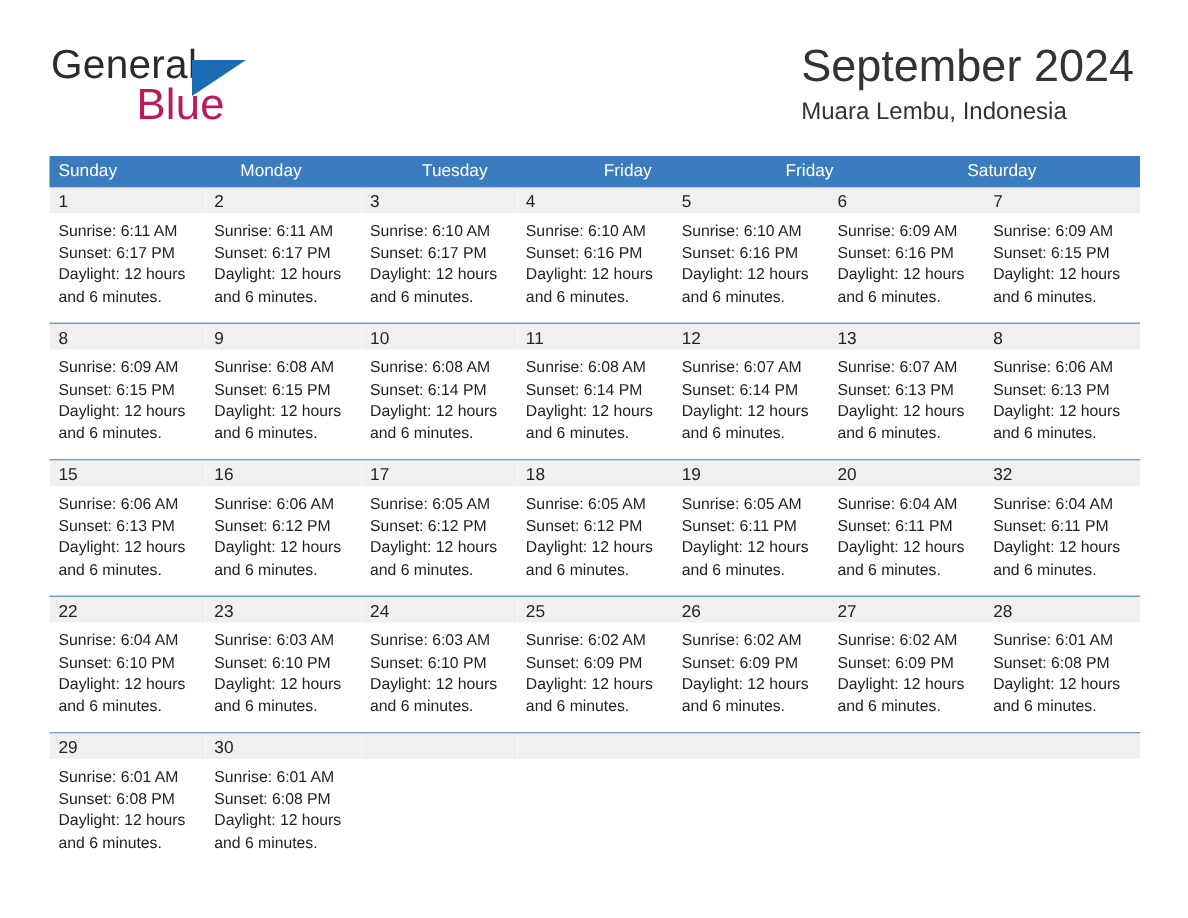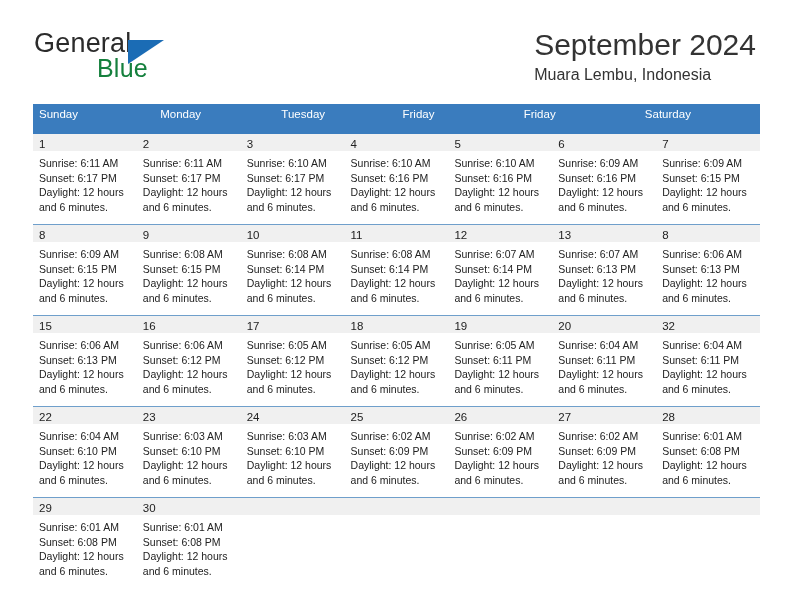--- a/index.html
+++ b/index.html
@@ -49,25 +49,25 @@
     position: absolute;
     left: 94px;
     top: 12px;
     width: 0;
     height: 0;
     border-left: 36px solid #1b6cb5;
     border-bottom: 24px solid transparent;
   }
   .brand-blue {
     position: absolute;
-    left: 63px;
+    left: 57px;
     top: 26px;
-    font-size: 25px;
+    font-size: 29px;
     letter-spacing: 0.2px;
-    color: #15803d;
+    color: #be185d;
     font-family: "Liberation Sans", sans-serif;
   }
 
   .title-block {
     position: absolute;
     right: 36px;
     top: 26px;
   }
   .cal-title {
     font-size: 30px;
@@ -88,21 +88,21 @@
   
   .calendar {
     position: absolute;
     left: 33px;
     top: 104px;
     width: 727px;
   }
   .weekday-row {
     display: flex;
     width: 727px;
-    height: 30px;
+    height: 21px;
     background: #3a7cbe;
   }
   .weekday {
     flex: 1 1 0;
     box-sizing: border-box;
     padding-left: 6px;
     font-size: 11.5px;
     line-height: 21px;
     color: #ffffff;
     overflow: hidden;

